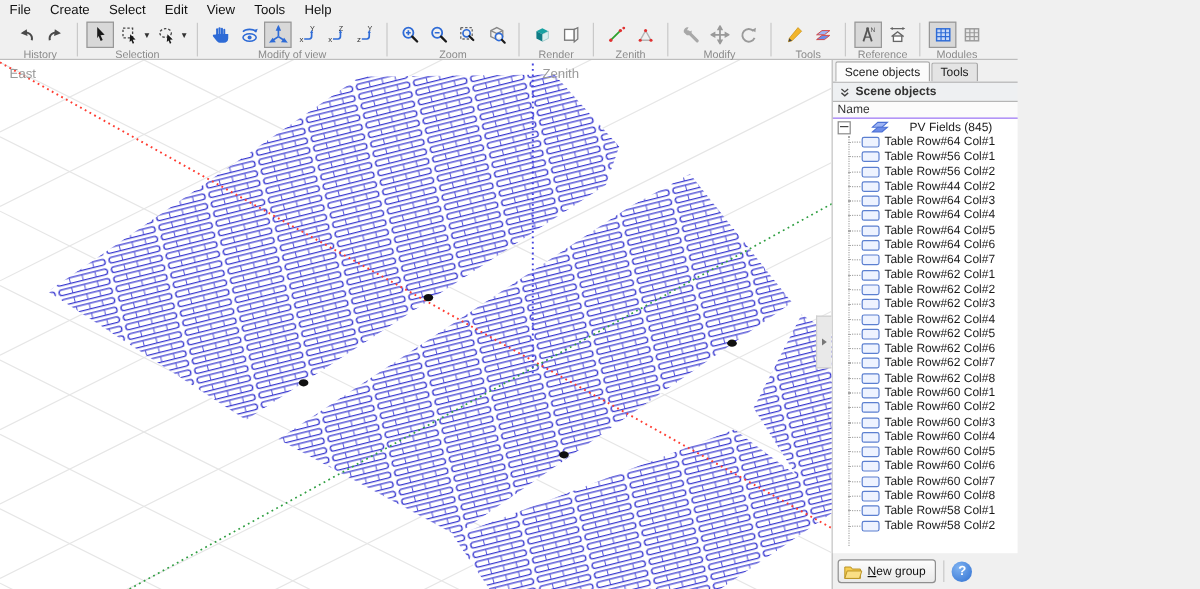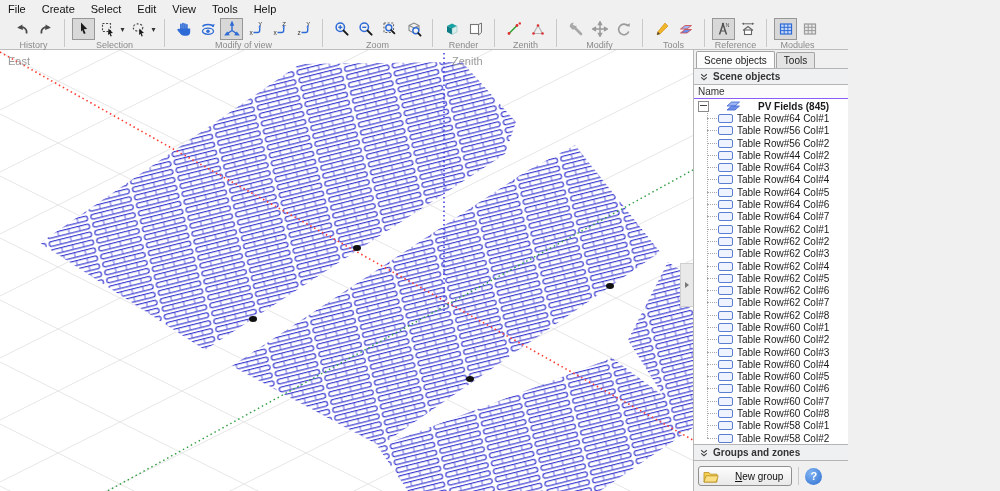--- a/index.html
+++ b/index.html
@@ -33,29 +33,29 @@
   .panel{width:154px;flex:0 0 auto;background:#f0f0f0;display:flex;flex-direction:column;font-size:10px;}
   .tabs{display:flex;align-items:flex-end;height:18px;padding-left:2px;background:#f0f0f0;flex:0 0 auto;}
   .tab{padding:2px 7px 2px 7px;border:1px solid #a5a5a5;border-bottom:none;background:#e4e4e4;margin-right:1px;border-radius:2px 2px 0 0;font-size:10px;color:#222;}
   .tab.active{background:#fcfcfc;position:relative;padding-top:3px;}
   .sect-hdr{height:15px;background:#eef0f2;border:1px solid #b5b5b5;border-left:none;border-right:none;display:flex;align-items:center;gap:5px;padding-left:6px;font-weight:bold;color:#333;flex:0 0 auto;}
   .chevrons svg{width:8px;height:8px;display:block;}
   .name-hdr{height:13px;background:#fbfbfb;border-bottom:1px solid #8b5cf6;display:flex;align-items:center;padding-left:4px;color:#333;flex:0 0 auto;}
   .tree{flex:1;background:#fff;overflow:hidden;position:relative;padding-top:1px;}
   .tree::before{content:'';position:absolute;left:13px;top:14px;bottom:6px;border-left:1px dotted #a8a8a8;}
   .tree-row{height:12.3px;display:flex;align-items:center;white-space:nowrap;color:#1a1a1a;}
-  .tree-root{padding-left:4px;gap:17px;font-weight:bold;}
+  .tree-root{padding-left:4px;gap:17px;font-weight:normal;}
   .expander{width:9px;height:9px;border:1px solid #8a8a8a;background:#fff;position:relative;flex:0 0 auto;}
   .expander::after{content:'';position:absolute;left:1px;right:1px;top:3px;border-top:1px solid #444;}
   .conn{width:10px;border-top:1px dotted #a8a8a8;margin-left:13px;flex:0 0 auto;}
   .node-icon{width:13px;height:7px;border:1px solid #5b7fd0;background:#eef3ff;border-radius:2px;margin:0 4px 0 1px;flex:0 0 auto;}
   .root-icon{flex:0 0 auto;display:flex;}
   .groups-hdr{height:15px;background:#eef0f2;border-top:1px solid #b5b5b5;border-bottom:1px solid #b5b5b5;display:flex;align-items:center;gap:5px;padding-left:6px;font-weight:bold;color:#333;flex:0 0 auto;}
   .panel-bottom{height:26px;display:flex;align-items:center;gap:6px;padding:2px 4px;background:#f0f0f0;flex:0 0 auto;}
-  .btn-newgroup{display:flex;align-items:center;gap:16px;height:20px;padding:0 8px 0 4px;background:linear-gradient(#fdfdfd,#e9e9e9);border:1px solid #8f8f8f;border-radius:3px;font-size:10px;color:#111;}
+  .btn-newgroup{display:flex;align-items:center;gap:4px;height:20px;padding:0 8px 0 4px;background:linear-gradient(#fdfdfd,#e9e9e9);border:1px solid #8f8f8f;border-radius:3px;font-size:10px;color:#111;}
   .btn-newgroup .lbl::first-letter{text-decoration:underline;}
   .pb-sep{width:1px;height:18px;background:#c9c9c9;}
   .btn-help{width:17px;height:17px;border-radius:50%;border:none;background:radial-gradient(circle at 35% 30%,#7fb3f2,#2f6fd0);color:#fff;font-weight:bold;font-size:11px;display:flex;align-items:center;justify-content:center;padding:0;}
 </style>
 </head>
 <body>
 
 <div class="app">
 
   <div class="menubar">
@@ -627,28 +627,20 @@
             <span class="node-icon"></span>
             <span>Table Row#58 Col#1</span>
           </div>
           <div class="tree-row">
             <span class="conn"></span>
             <span class="node-icon"></span>
             <span>Table Row#58 Col#2</span>
           </div>
         </div>
 
-      <div class="groups-hdr">
-        <span class="chevrons">
-          <svg viewBox="0 0 10 10">
-              <path d="M1.5 1.5 5 4.5 8.5 1.5M1.5 5.5 5 8.5 8.5 5.5" fill="none" stroke="#444" stroke-width="1.4"></path>
-            </svg>
-        </span>
-        <span>Groups and zones</span>
-      </div>
 
       <div class="panel-bottom">
         <button class="btn-newgroup">
           <span style="display:flex;">
             <svg width="16" height="13" viewBox="0 0 16 13">
                 <path d="M1 2.5h5l1.3 1.7H14V12H1z" fill="#f6ce52" stroke="#b8901f" stroke-width="0.8"></path>
                 <path d="M3 5.8h12.2L13.2 12H1z" fill="#fadf85" stroke="#b8901f" stroke-width="0.8"></path>
               </svg>
           </span>
           <span class="lbl">New group</span>

